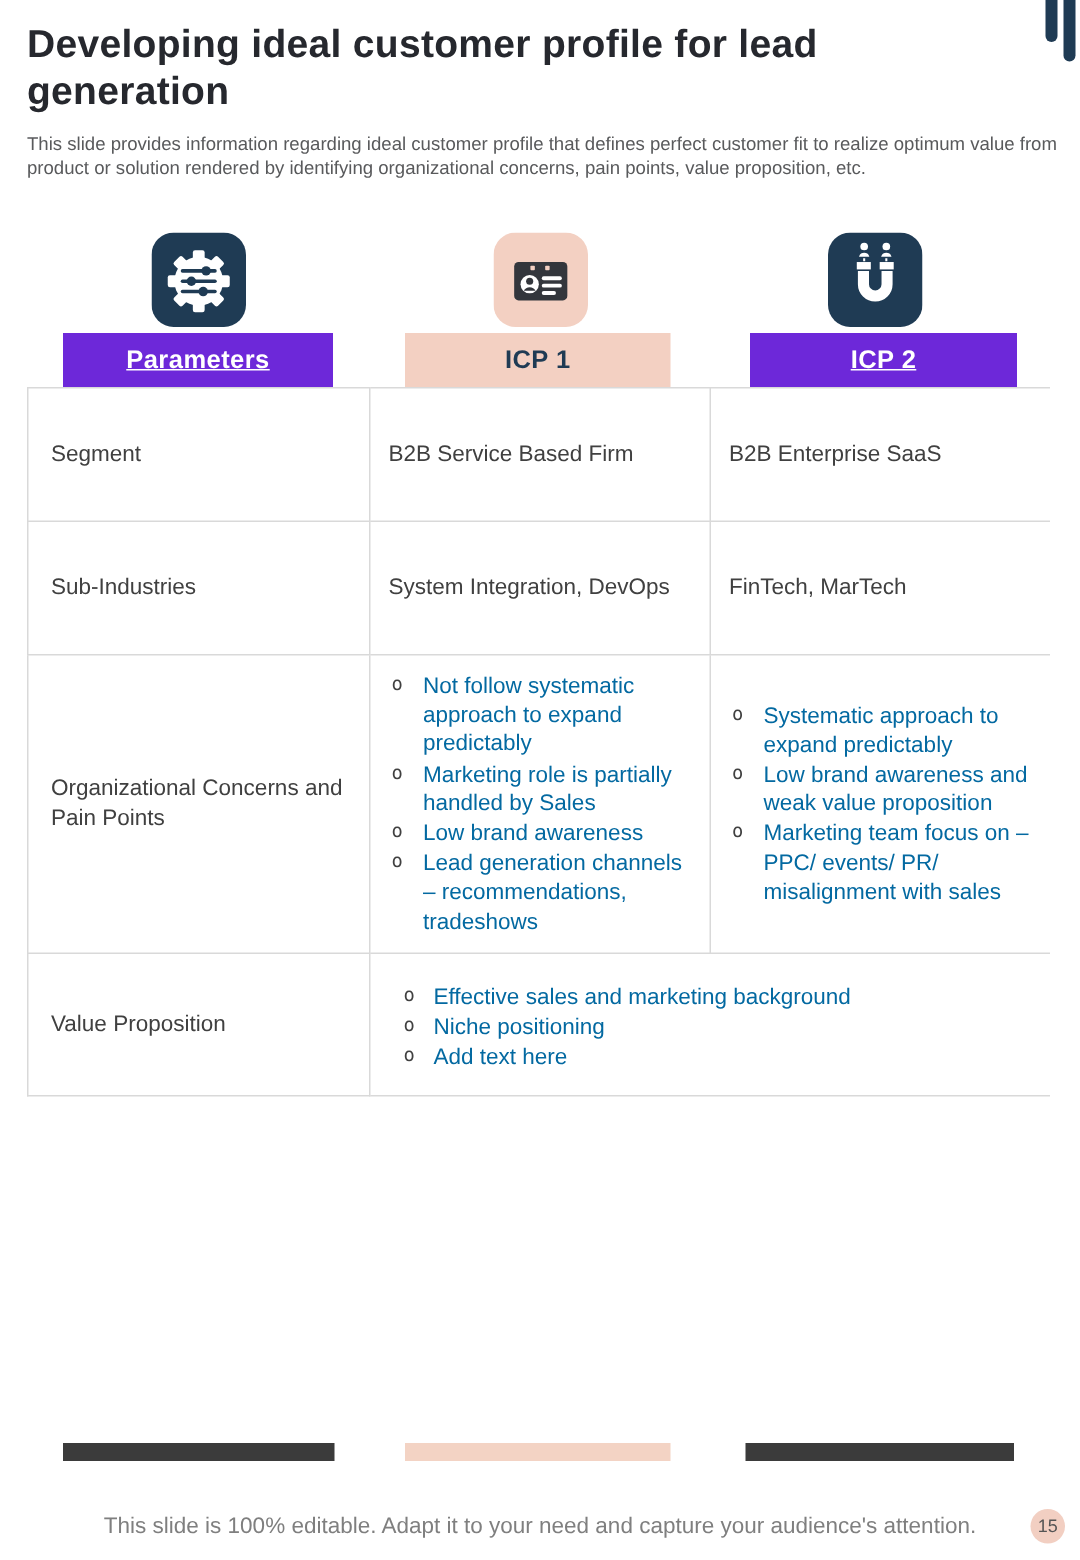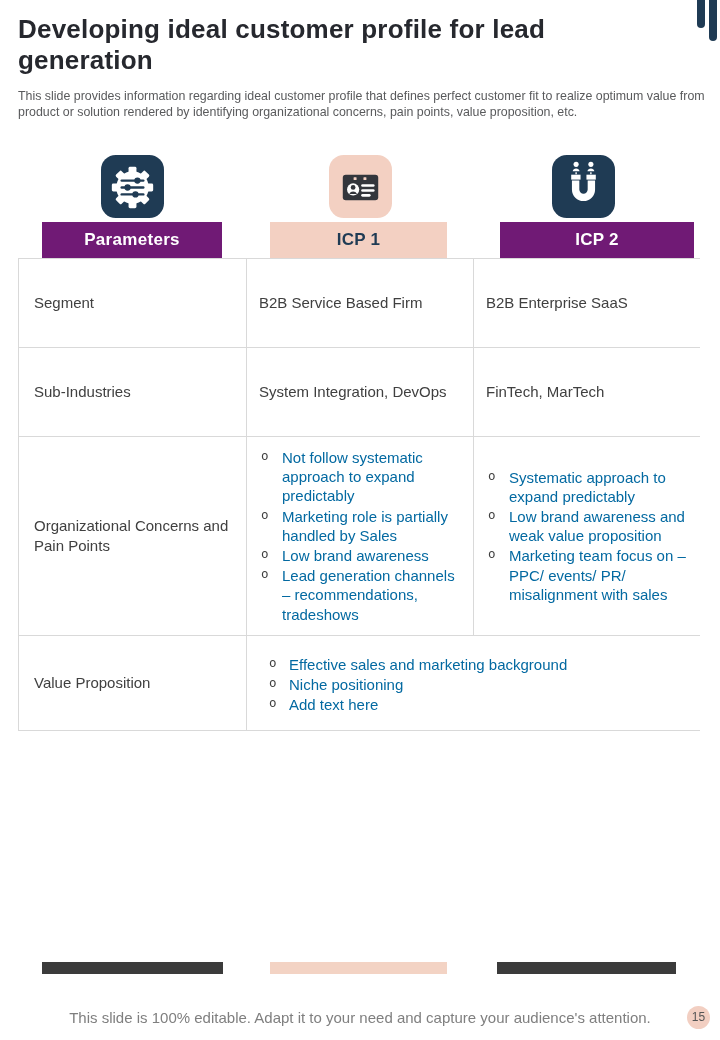--- a/index.html
+++ b/index.html
@@ -27,25 +27,25 @@
   
   .icon-tile { position:absolute; top:155px; width:63px; height:63px; }
   .icon-tile svg { display:block; width:63px; height:63px; }
   .tile-1 { left:101px; } .tile-2 { left:329px; } .tile-3 { left:552px; }
 
   
   .col-header {
     position:absolute; top:222px; height:36px; line-height:36px;
     text-align:center; font-size:17px; font-weight:bold; letter-spacing:0.3px;
   }
-  .col-header.navy  { background:#701a75; color:#ffffff; }
+  .col-header.navy  { background:#6d28d9; color:#ffffff;text-decoration:underline; }
   .col-header.peach { background:#f3d0c2; color:#1f3b54; }
   .hdr-1 { left:42px;  width:180px; }
   .hdr-2 { left:270px; width:177px; }
-  .hdr-3 { left:500px; width:194px; }
+  .hdr-3 { left:500px; width:178px; }
 
   
   .table-wrap { position:absolute; left:18px; top:258px; width:682px; height:716px; overflow:hidden; }
   table.icp { border-collapse:collapse; table-layout:fixed; width:682px; }
   table.icp col.c1 { width:228px; } table.icp col.c2 { width:227px; } table.icp col.c3 { width:227px; }
   table.icp td {
     border:1px solid #d9d9d9; vertical-align:middle;
     font-size:15px; color:#404040; line-height:1.3;
   }
   td.label { padding:6px 10px 6px 15px; }

